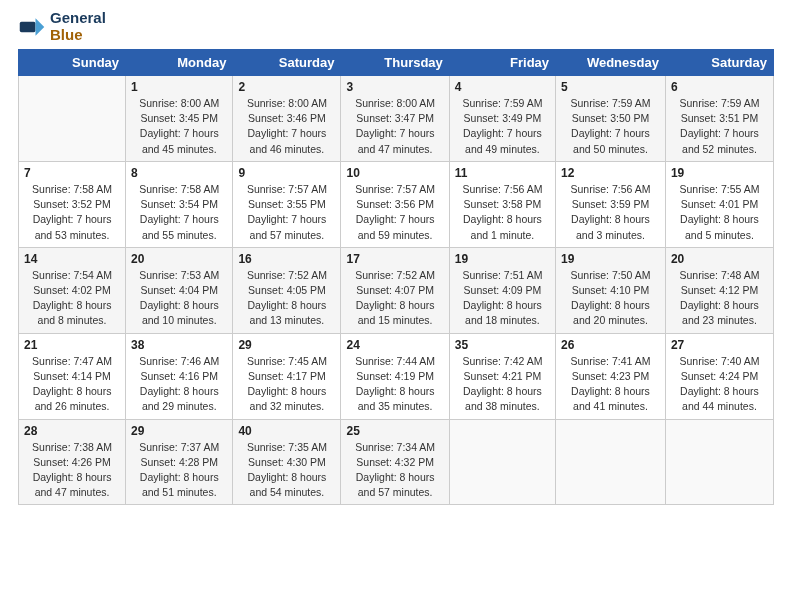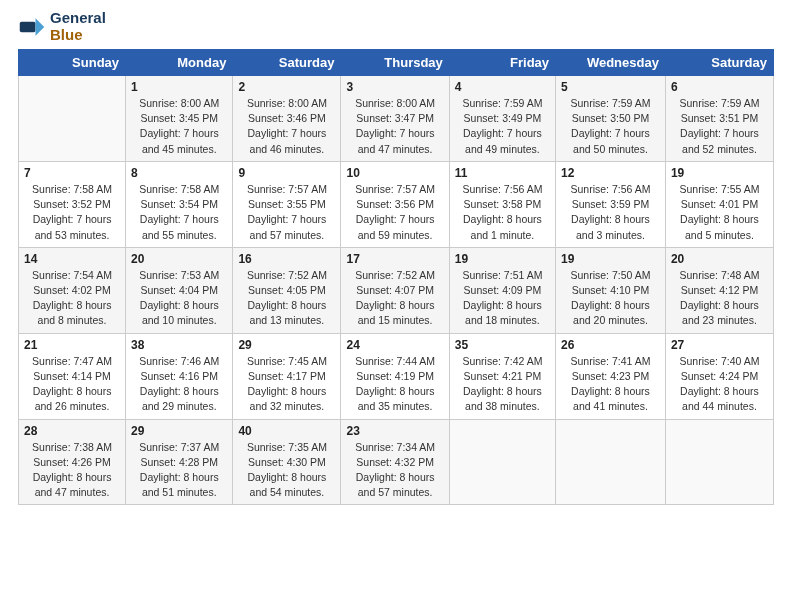--- a/index.html
+++ b/index.html
@@ -246,21 +246,21 @@
           </td>
           <td>
             <span class="day-number">29</span>
             <div class="day-info">Sunrise: 7:37 AM<br>Sunset: 4:28 PM<br>Daylight: 8 hours and 51 minutes.</div>
           </td>
           <td>
             <span class="day-number">40</span>
             <div class="day-info">Sunrise: 7:35 AM<br>Sunset: 4:30 PM<br>Daylight: 8 hours and 54 minutes.</div>
           </td>
           <td>
-            <span class="day-number">23</span>
+            <span class="day-number">25</span>
             <div class="day-info">Sunrise: 7:34 AM<br>Sunset: 4:32 PM<br>Daylight: 8 hours and 57 minutes.</div>
           </td>
           <td class="empty-cell"></td>
           <td class="empty-cell"></td>
           <td class="empty-cell"></td>
         </tr>
       </tbody>
   </table>
 </div>
 

